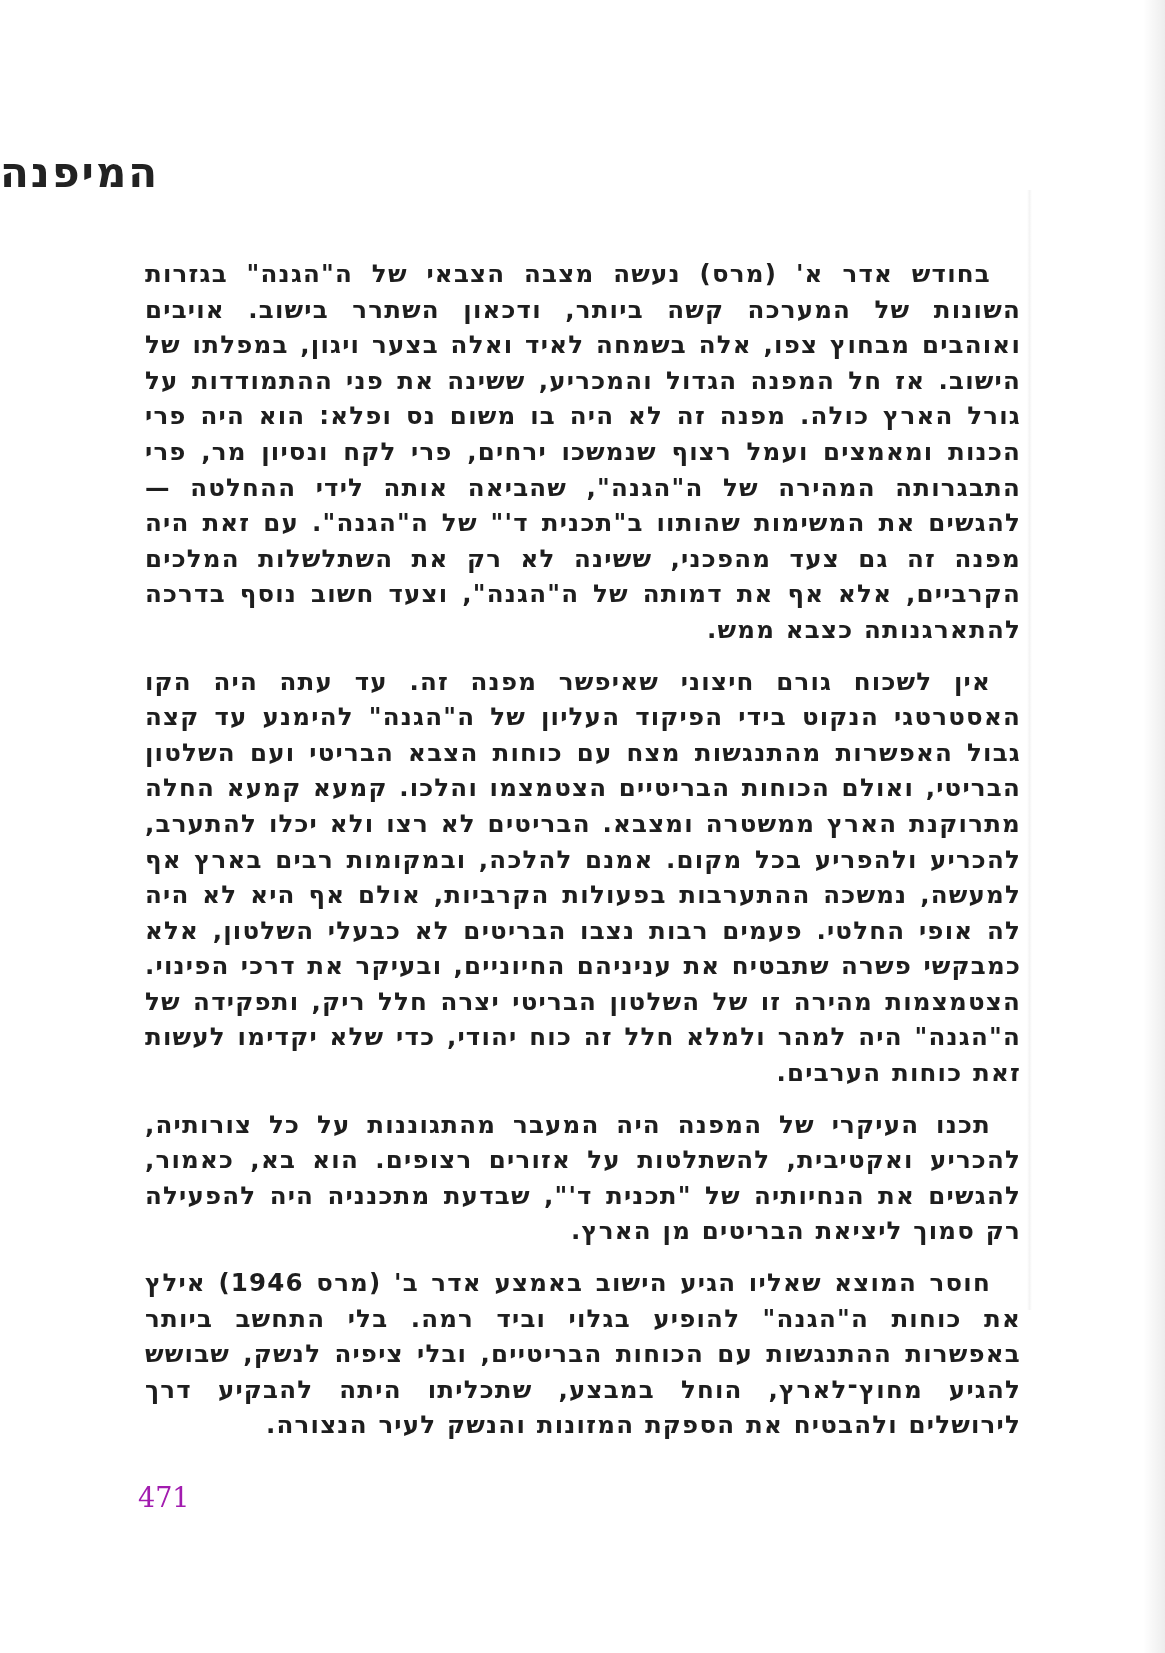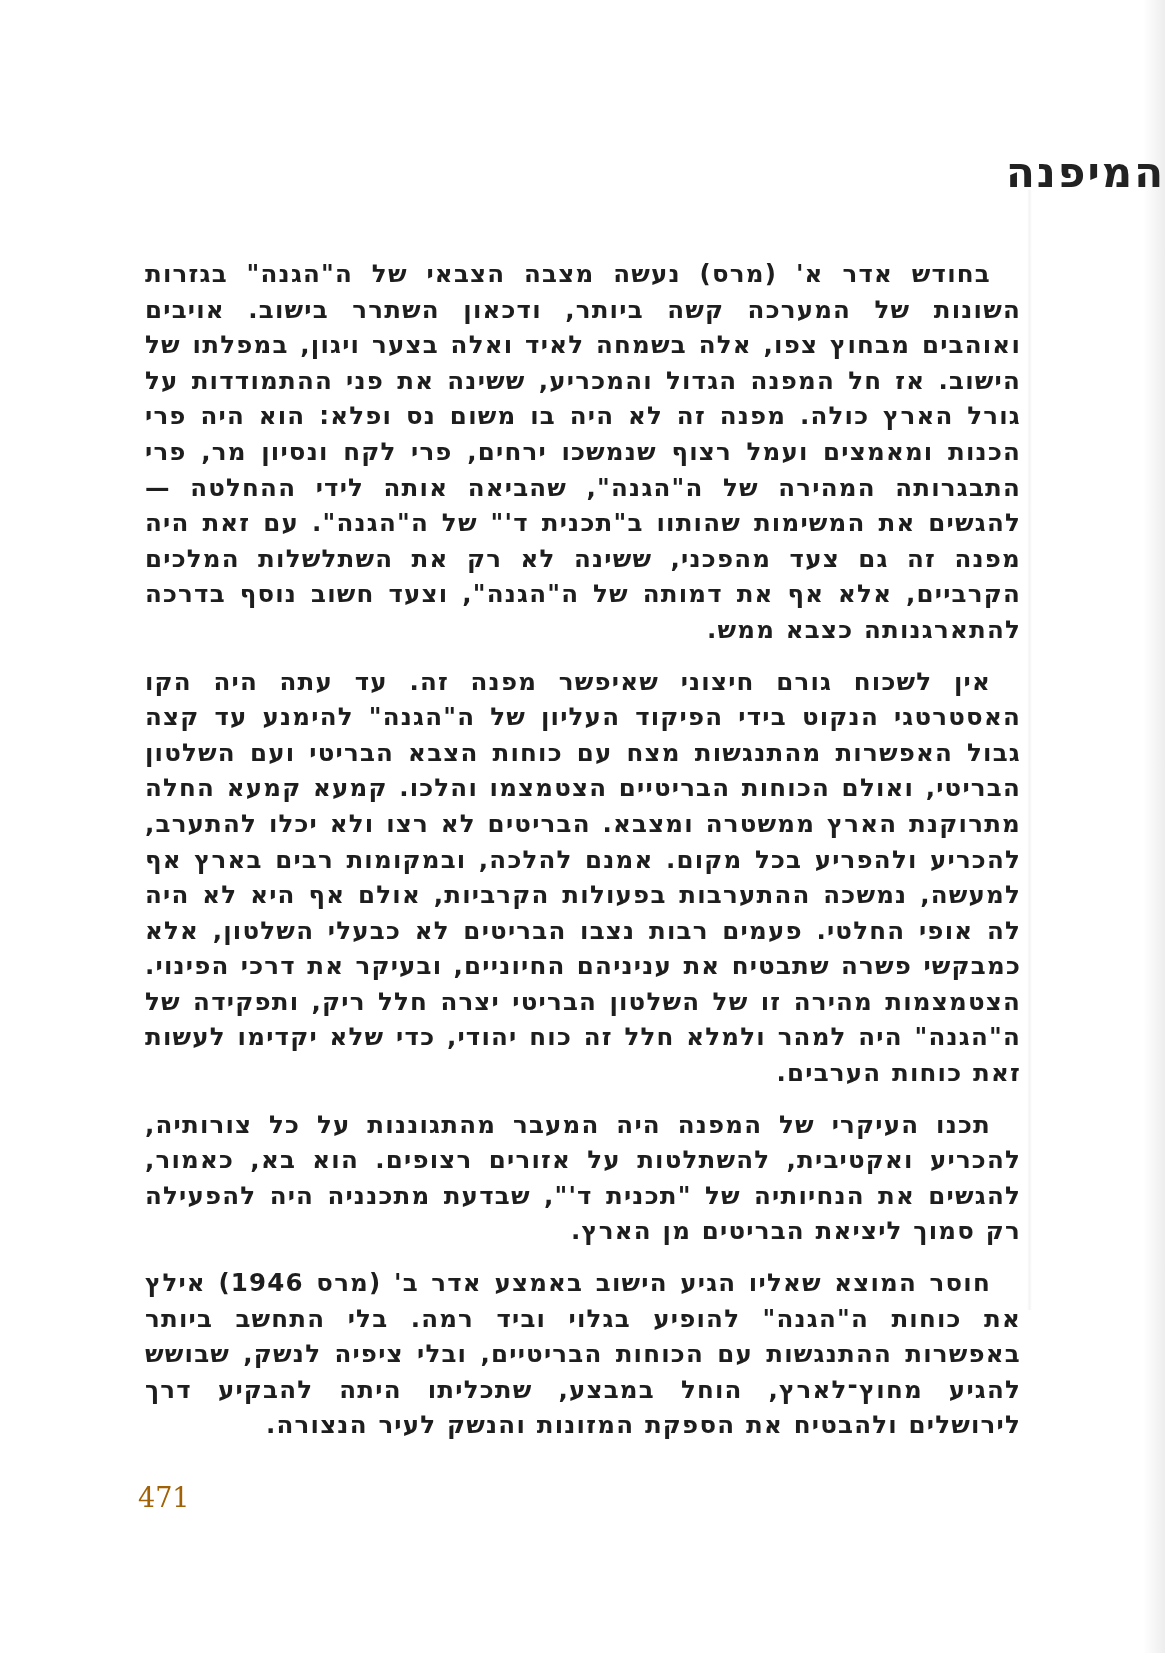--- a/index.html
+++ b/index.html
@@ -32,21 +32,21 @@
     right: 0;
     width: 22px;
     height: 100%;
     background: linear-gradient(to right, rgba(0,0,0,0), rgba(0,0,0,0.07));
   }
   .title {
     position: absolute;
     top: 148px;
     left: 0;
     width: 1165px;
-    text-align: right;
+    text-align: left;
     direction: rtl;
     font-family: "DejaVu Sans", sans-serif;
     font-weight: bold;
     font-size: 42px;
     letter-spacing: 2px;
     color: #222222;
   }
   .text-block {
     position: absolute;
     top: 240px;
@@ -68,21 +68,21 @@
     word-spacing: 1px;
     color: #1e1e1e;
   }
   .page-number {
     position: absolute;
     top: 1482px;
     left: 138px;
     font-family: "DejaVu Serif", "Liberation Serif", serif;
     font-size: 27px;
     font-weight: normal;
-    color: #a16207;
+    color: #a21caf;
     direction: ltr;
   }
 </style>
 </head>
 <body>
 
 <div class="page">
 
   <div class="fold-line"></div>
   <div class="edge-shadow"></div>

